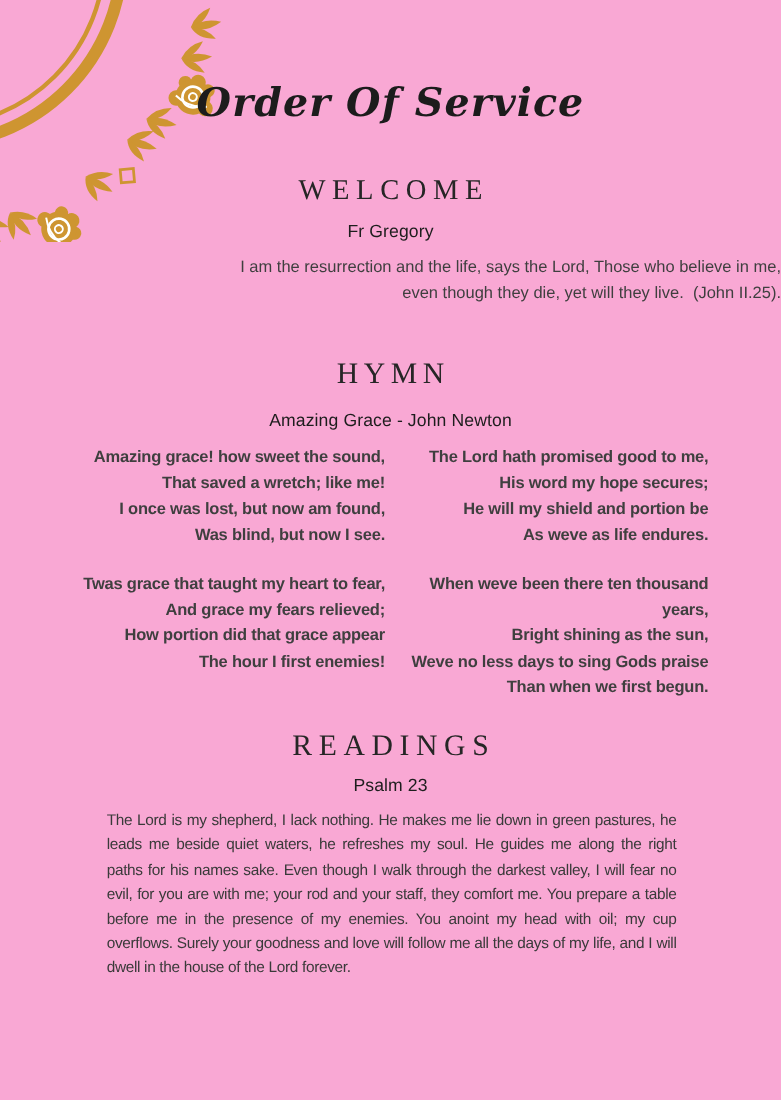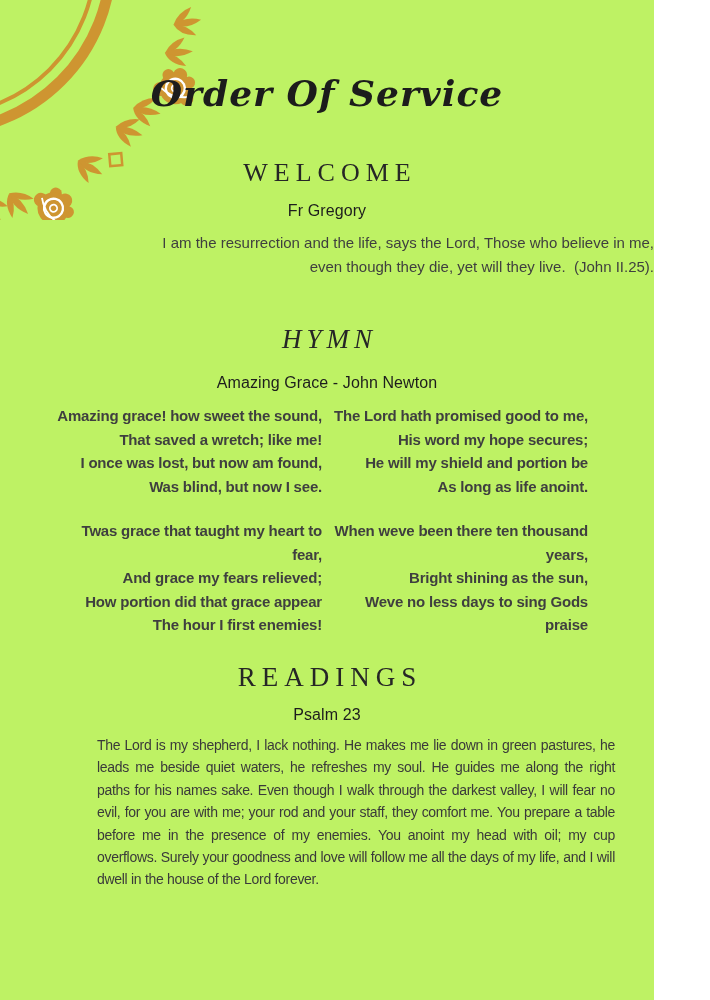--- a/index.html
+++ b/index.html
@@ -1,20 +1,20 @@
 <!DOCTYPE html>
 <html><head>
 <meta charset="utf-8">
 <style>
   html, body { margin: 0; padding: 0; background: #fff; }
   .page {
     position: relative;
-    width: 654px;
+    width: 710px;
     height: 1000px;
-    background: #bef264;
+    background: #f9a8d4;
     overflow: hidden;
     font-family: "Liberation Sans", sans-serif;
     color: #3d3d3d;
   }
   .abs { position: absolute; left: 0; right: 0; text-align: center; }
 
   .wreath { position: absolute; top: 0; left: 0; }
 
   .script-title {
     top: 72px;
@@ -27,21 +27,21 @@
     color: #1c1c1c;
   }
 
   .serif-h {
     margin: 0;
     font-family: "Liberation Serif", serif;
     font-weight: normal;
     color: #262626;
   }
   .welcome-h  { top: 158px; font-size: 26px; letter-spacing: 6px; text-indent: 6px; }
-  .hymn-h     { top: 324px; font-size: 27px; letter-spacing: 5px; text-indent: 5px; font-style: italic; }
+  .hymn-h     { top: 324px; font-size: 27px; letter-spacing: 5px; text-indent: 5px; }
   .readings-h { top: 662px; font-size: 27px; letter-spacing: 6px; text-indent: 6px; }
 
   .sub {
     font-size: 16px;
     color: #1d1d1d;
     letter-spacing: 0.1px;
   }
   .officiant { top: 202px; }
   .hymn-sub  { top: 374px; }
   .psalm-sub { top: 706px; }
@@ -152,26 +152,27 @@
         <div class="vline">And grace my fears relieved;</div>
         <div class="vline">How portion did that grace appear</div>
         <div class="vline">The hour I first enemies!</div>
       </div>
     </div>
     <div class="hymn-col">
       <div class="verse">
         <div class="vline">The Lord hath promised good to me,</div>
         <div class="vline">His word my hope secures;</div>
         <div class="vline">He will my shield and portion be</div>
-        <div class="vline">As long as life anoint.</div>
+        <div class="vline">As weve as life endures.</div>
       </div>
       <div class="verse">
         <div class="vline">When weve been there ten thousand years,</div>
         <div class="vline">Bright shining as the sun,</div>
         <div class="vline">Weve no less days to sing Gods praise</div>
+        <div class="vline">Than when we first begun.</div>
       </div>
     </div>
   </div>
 
   <h2 class="abs serif-h readings-h">READINGS</h2>
   <div class="abs sub psalm-sub">Psalm 23</div>
   <p class="psalm-body">The Lord is my shepherd, I lack nothing. He makes me lie down in green pastures, he leads me beside quiet waters, he refreshes my soul. He guides me along the right paths for his names sake. Even though I walk through the darkest valley, I will fear no evil, for you are with me; your rod and your staff, they comfort me. You prepare a table before me in the presence of my enemies. You anoint my head with oil; my cup overflows. Surely your goodness and love will follow me all the days of my life, and I will dwell in the house of the Lord forever.</p>
 
 </div>
 

